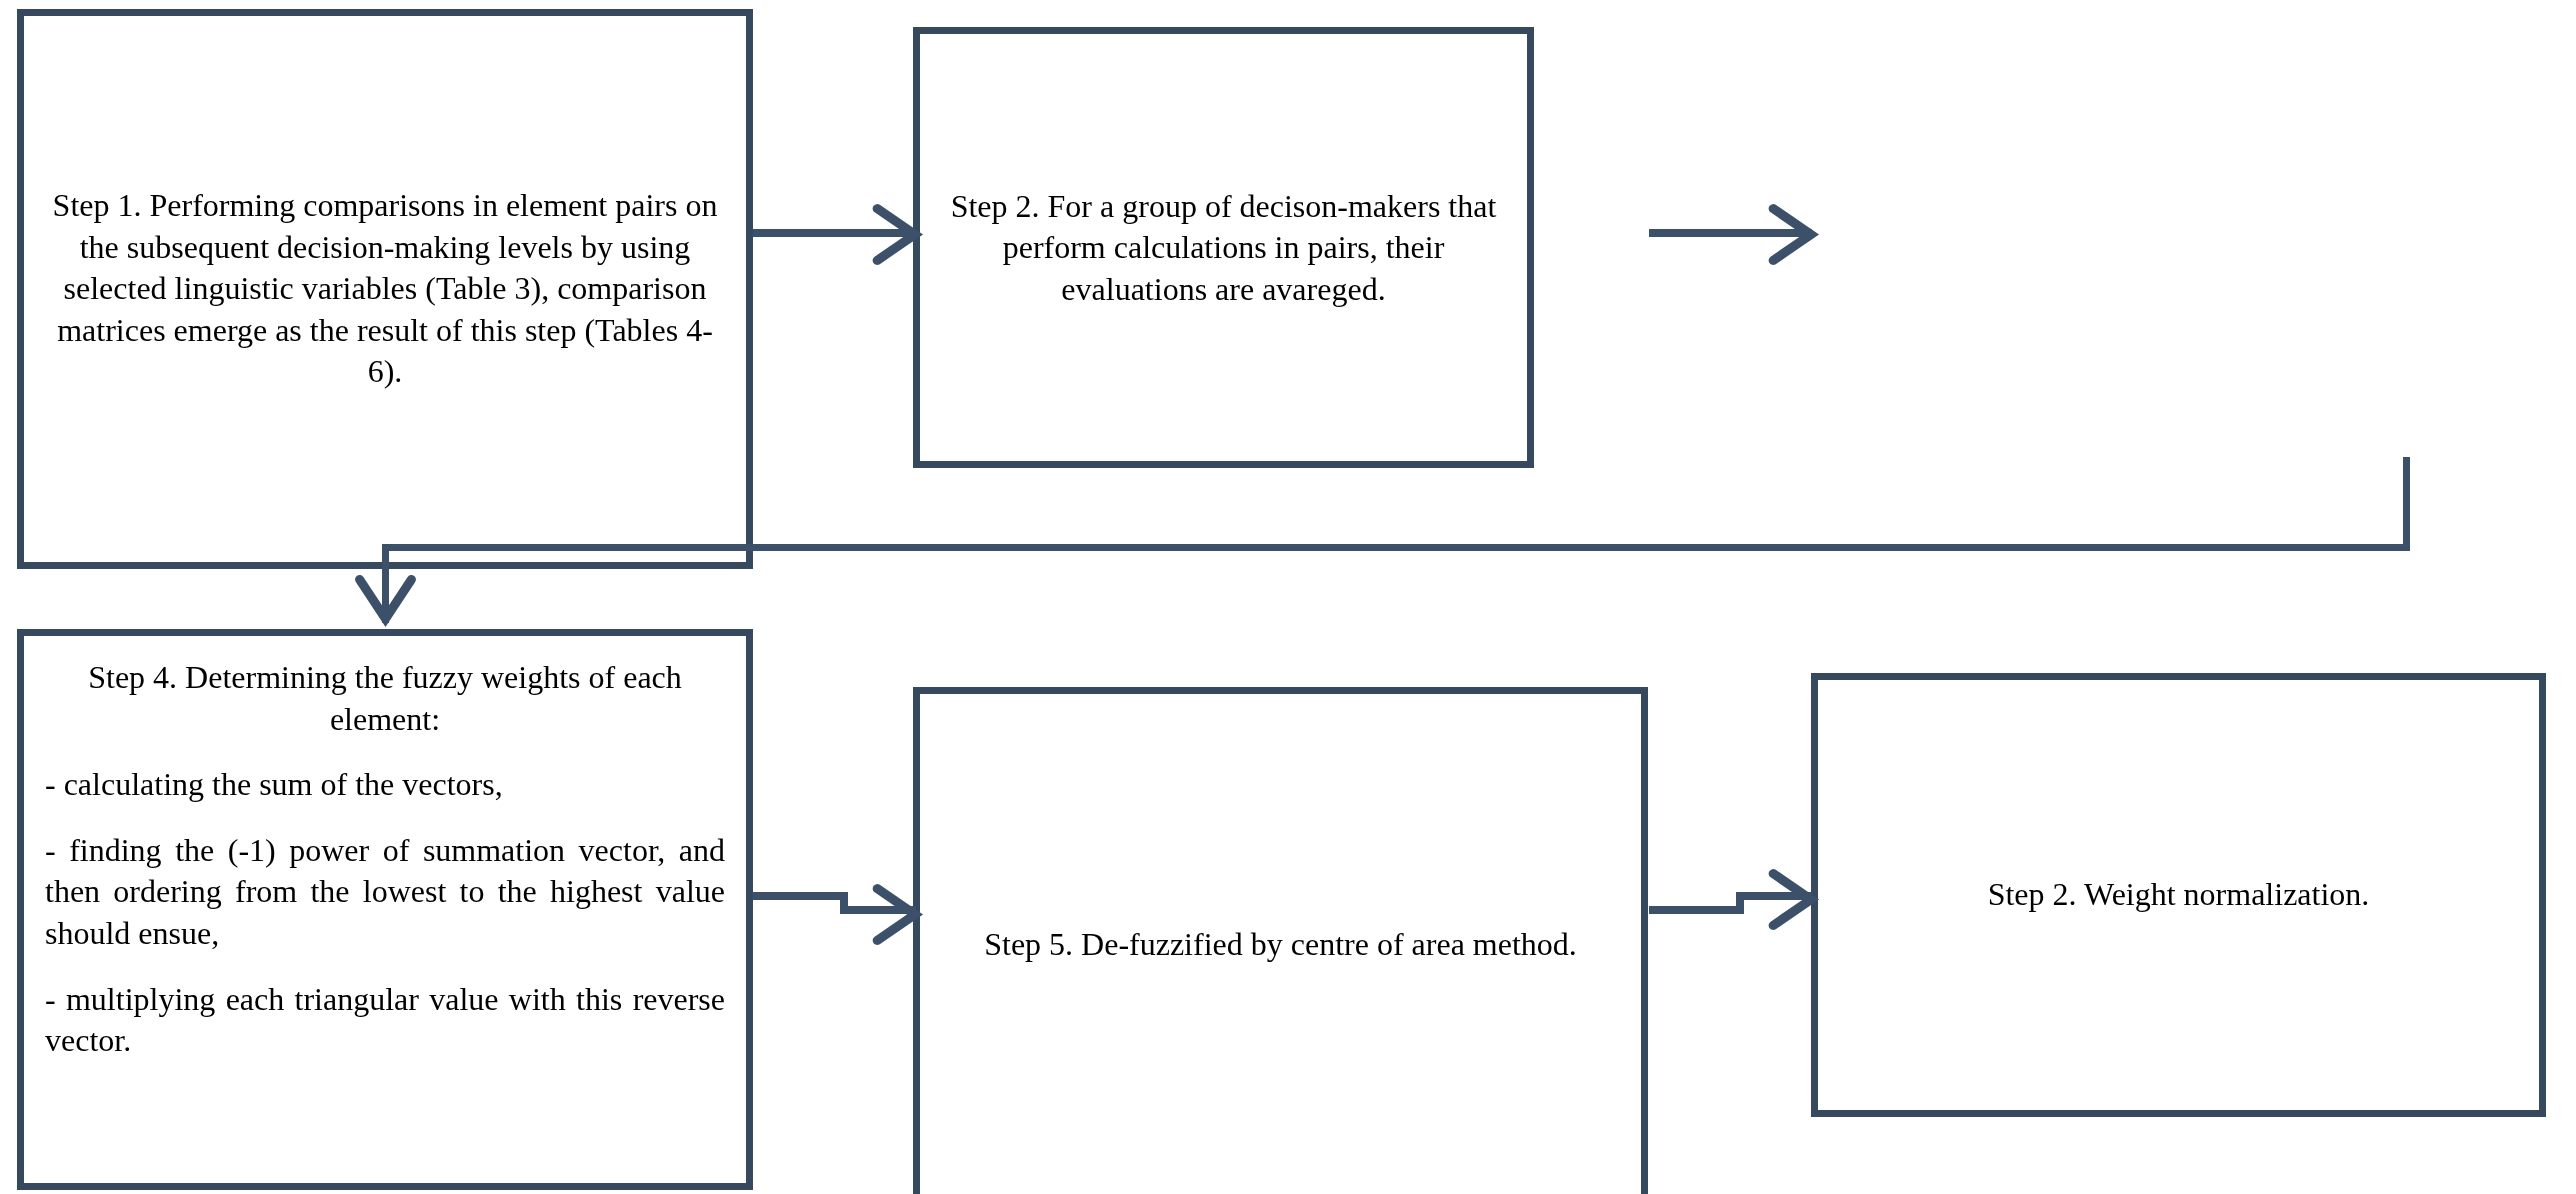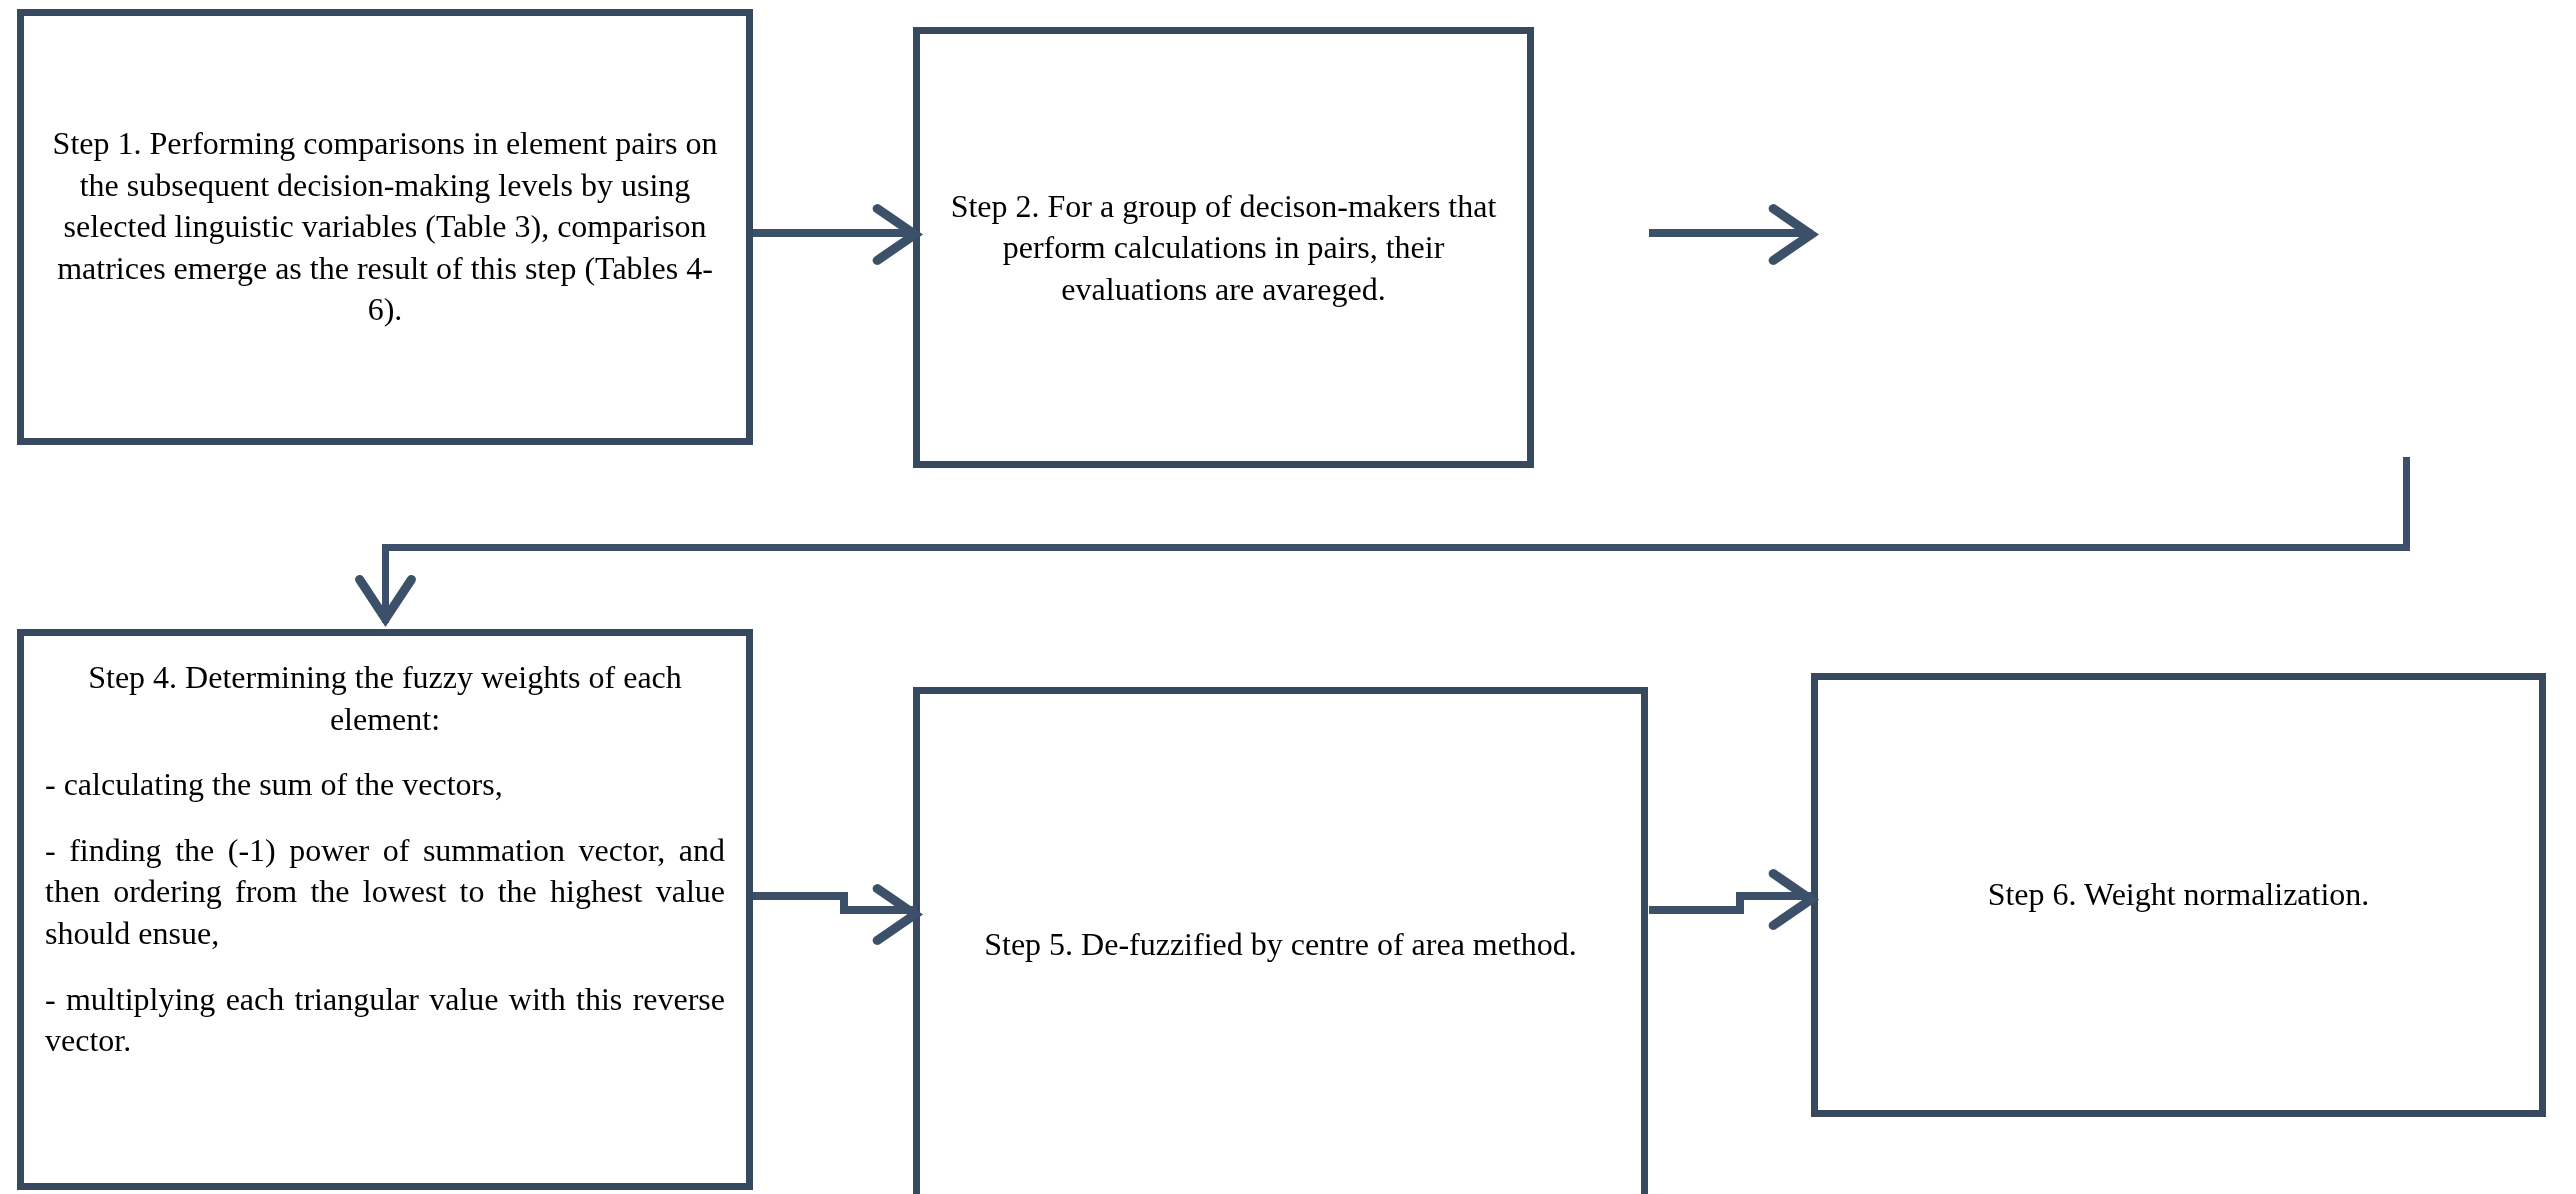--- a/index.html
+++ b/index.html
@@ -53,21 +53,21 @@
   .arrow-svg {
     position: absolute;
     overflow: visible;
   }
 </style>
 </head>
 <body>
 
 <div id="canvas">
 
-  <div class="step-box" style="left:17px; top:9px; width:736px; height:436px;">
+  <div class="step-box" style="left:17px; top:9px; width:736px; height:560px;">
     <div class="step-text">Step 1. Performing comparisons in element pairs on the subsequent decision-making levels by using selected linguistic variables (Table 3), comparison matrices emerge as the result of this step (Tables 4-6).</div>
   </div>
 
   <div class="step-box" style="left:913px; top:15.4px; width:621px; height:441px;margin-top:12px;">
     <div class="step-text">Step 2. For a group of decison-makers that perform calculations in pairs, their evaluations are avareged.</div>
   </div>
 
 
   <div class="step-box" style="left:17px; top:629px; width:736px; height:561px; justify-content:flex-start;">
     <div class="step-text heading" style="margin-top:21px;">Step 4. Determining the fuzzy weights of each element:</div>
@@ -76,21 +76,21 @@
       <div class="bullet-line">- finding the (-1) power of summation vector, and then ordering from the lowest to the highest value should ensue,</div>
       <div class="bullet-line">- multiplying each triangular value with this reverse vector.</div>
     </div>
   </div>
 
   <div class="step-box" style="left:913px; top:687px; width:735px; height:516px;">
     <div class="step-text">Step 5. De-fuzzified by centre of area method.</div>
   </div>
 
   <div class="step-box" style="left:1811px; top:673px; width:735px; height:444px;">
-    <div class="step-text">Step 6. Weight normalization.</div>
+    <div class="step-text">Step 2. Weight normalization.</div>
   </div>
 
   <div>
     <div class="connector" style="left:753px; top:229px; width:163px; height:7.7px;"></div>
     <svg class="arrow-svg" style="left:873px; top:203px;" width="49" height="63" viewBox="0 0 70 90">
       <path d="M 6 8 L 60 45 L 6 82" fill="none" stroke="#3C5169" stroke-width="13" stroke-linecap="round"></path>
     </svg>
   </div>
 
   <div>

